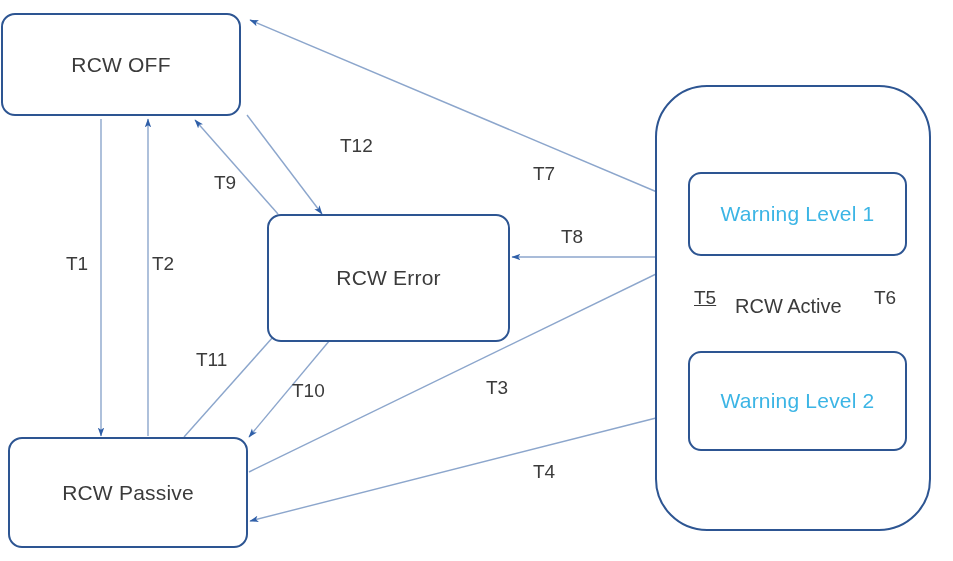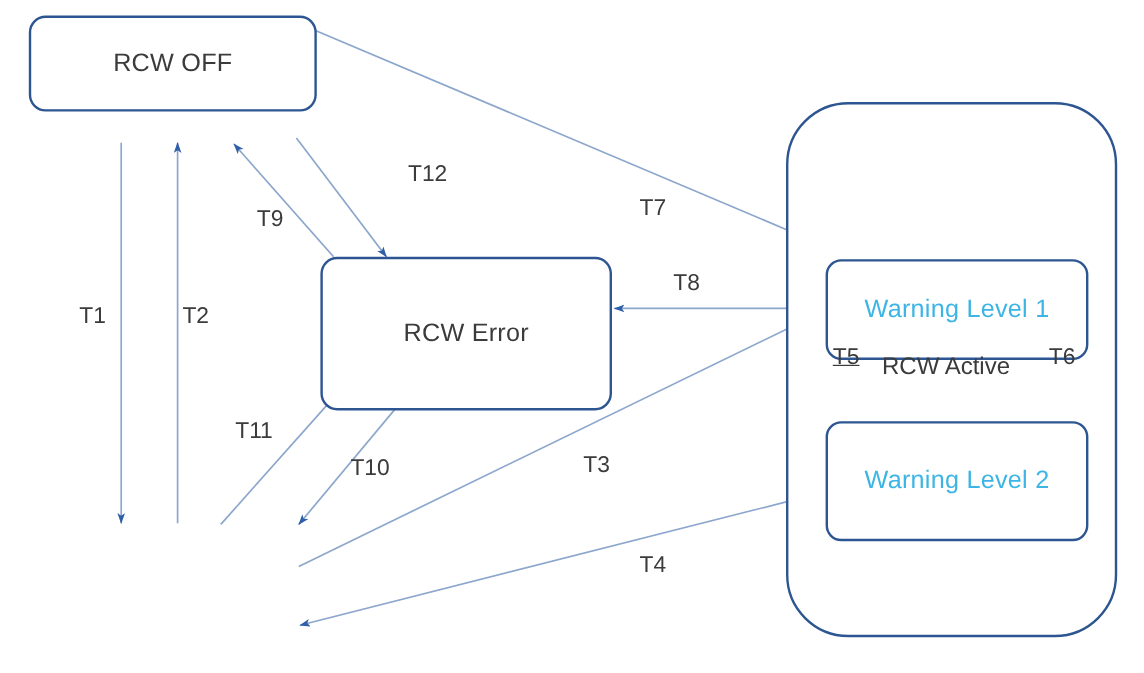--- a/index.html
+++ b/index.html
@@ -109,38 +109,41 @@
       <path d="M 660,417 L 250,521"></path>
 
       <path d="M 729,256 L 729,351"></path>
 
       <path d="M 870,351 L 870,256"></path>
     </g>
   </svg>
 
   <div class="composite-box" style="left:655px; top:85px; width:276px; height:446px;"></div>
 
-  <div class="inner-box" style="left:688px; top:172px; width:219px; height:84px;margin-top:44px;">
+  <div class="inner-box" style="left:688px; top:172px; width:219px; height:84px;">
     <span class="state-label warn">Warning Level 1</span>
   </div>
 
   <div class="inner-box" style="left:688px; top:351px; width:219px; height:100px;">
     <span class="state-label warn">Warning Level 2</span>
   </div>
 
   <span class="region-label" style="left:735px; top:295px;">RCW Active</span>
 
-  <div class="state-box" style="left:24px; top:13px; width:240px; height:80px;">
+  <div class="state-box" style="left:1px; top:13px; width:240px; height:103px;">
     <span class="state-label">RCW OFF</span>
   </div>
 
   <div class="state-box" style="left:267px; top:214px; width:243px; height:128px;">
     <span class="state-label">RCW Error</span>
   </div>
 
+  <div class="state-box" style="left:8px; top:437px; width:240px; height:111px;">
+    <span class="state-label">RCW Passive</span>
+  </div>
 
   <span class="edge-label" style="left:66px;  top:253px;">T1</span>
   <span class="edge-label" style="left:152px; top:253px;">T2</span>
   <span class="edge-label" style="left:486px; top:377px;">T3</span>
   <span class="edge-label" style="left:533px; top:461px;">T4</span>
   <span class="edge-label" style="left:694px; top:287px;text-decoration:underline;">T5</span>
   <span class="edge-label" style="left:874px; top:287px;">T6</span>
   <span class="edge-label" style="left:533px; top:126px;margin-top:37px;">T7</span>
   <span class="edge-label" style="left:561px; top:226px;">T8</span>
   <span class="edge-label" style="left:214px; top:172px;">T9</span>

